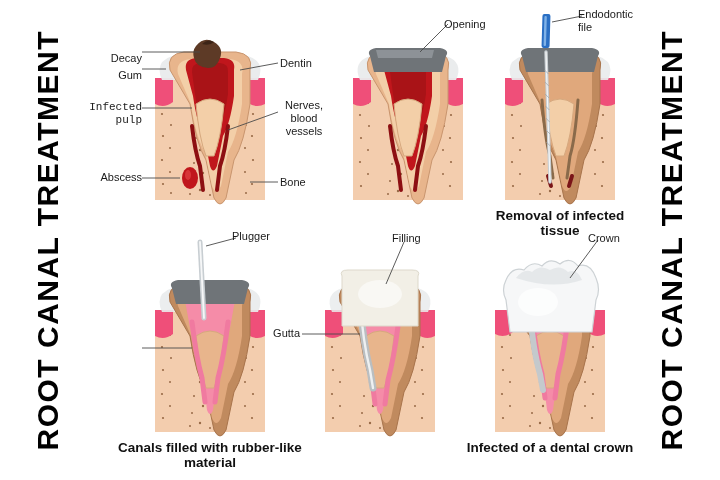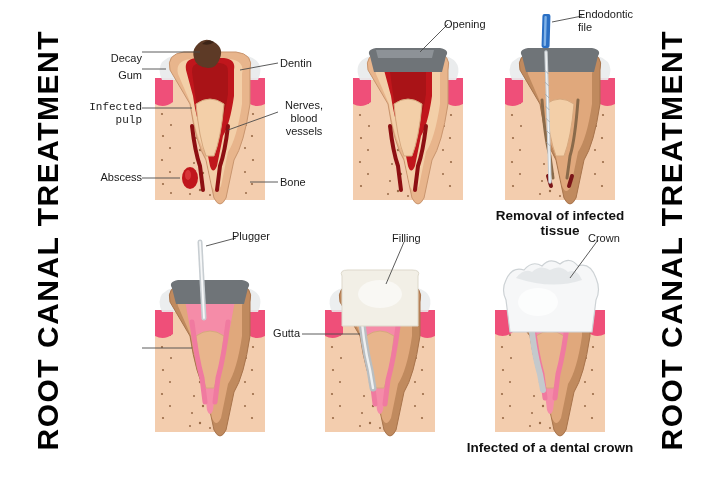--- a/index.html
+++ b/index.html
@@ -315,20 +315,22 @@
         <line x1="100" y1="-20" x2="104" y2="56" stroke="#ffffff" stroke-width="1.8" stroke-linecap="round" opacity=".85"></line>
       </g>
       <g stroke="#4a4a4a" stroke-width=".9" fill="none">
         <line x1="136" y1="-24" x2="106" y2="-16"></line>
         <line x1="42" y1="86" x2="92" y2="86"></line>
       </g>
     </svg>
 
     <div class="lbl r" style="left:132px;top:-32px;width:60px;">Plugger</div>
 
+    <div class="caption" style="top:178px;">Canals filled with
+rubber-like material</div>
   </div>
 
   <div class="panel" style="left:280px;top:262px;width:200px;height:210px;">
 
     <svg width="200" height="180" viewBox="0 0 200 180">
       <rect x="45" y="48" width="110" height="122" fill="#f3cdae"></rect>
       <g fill="#8a5a36" opacity=".85">
         <circle cx="53" cy="62" r="1.1"></circle>
           <circle cx="60" cy="73" r="1"></circle>
           <circle cx="52" cy="85" r="1.1"></circle>

